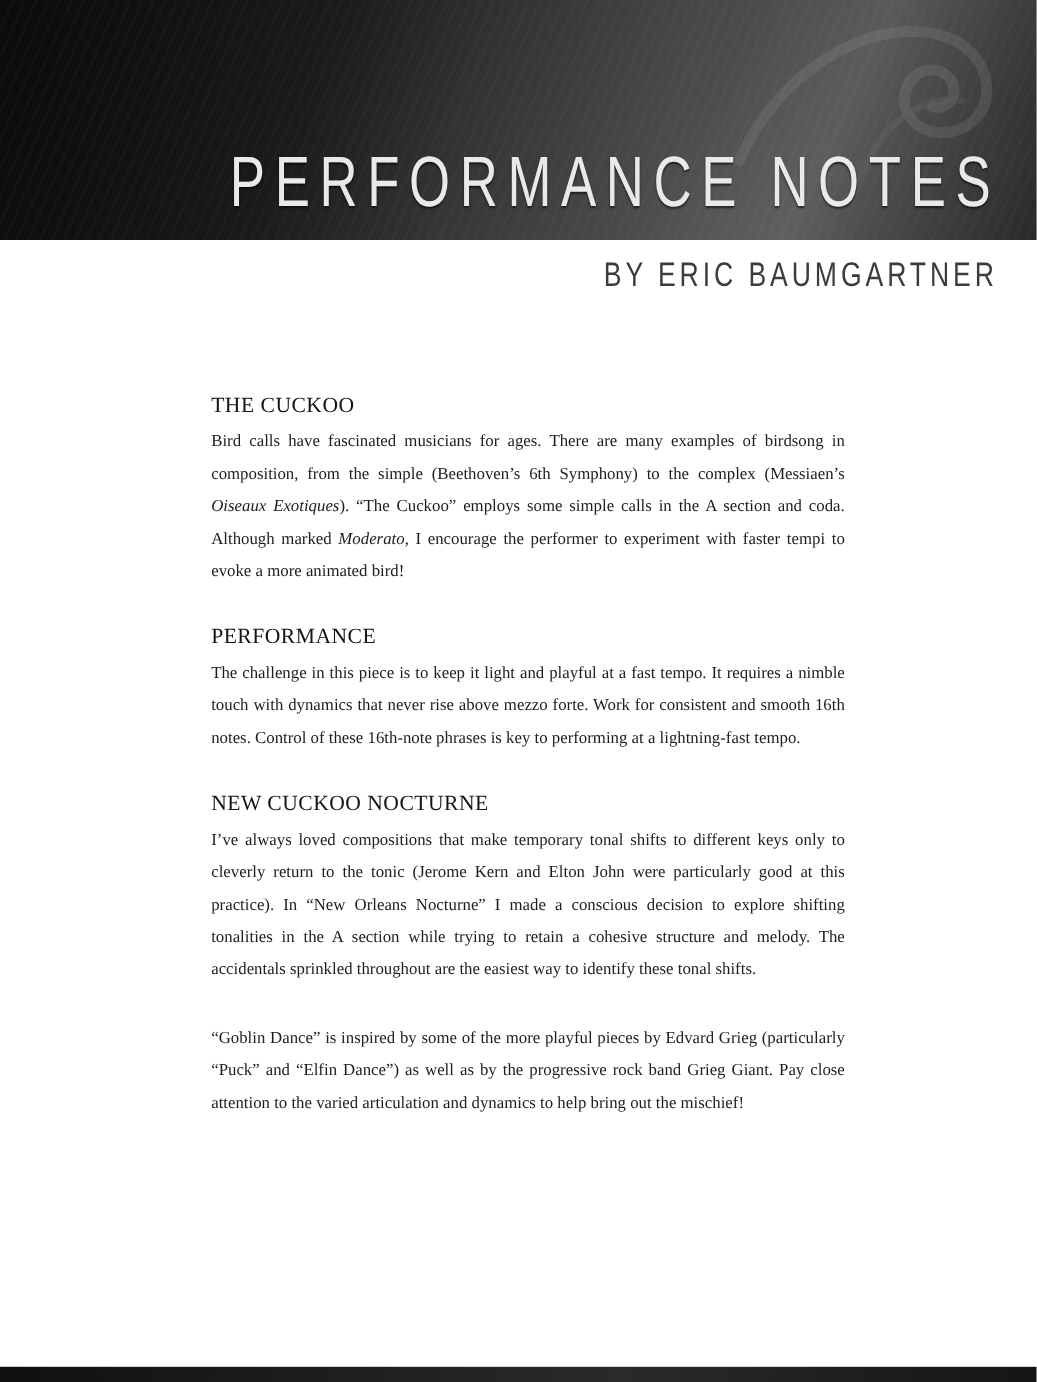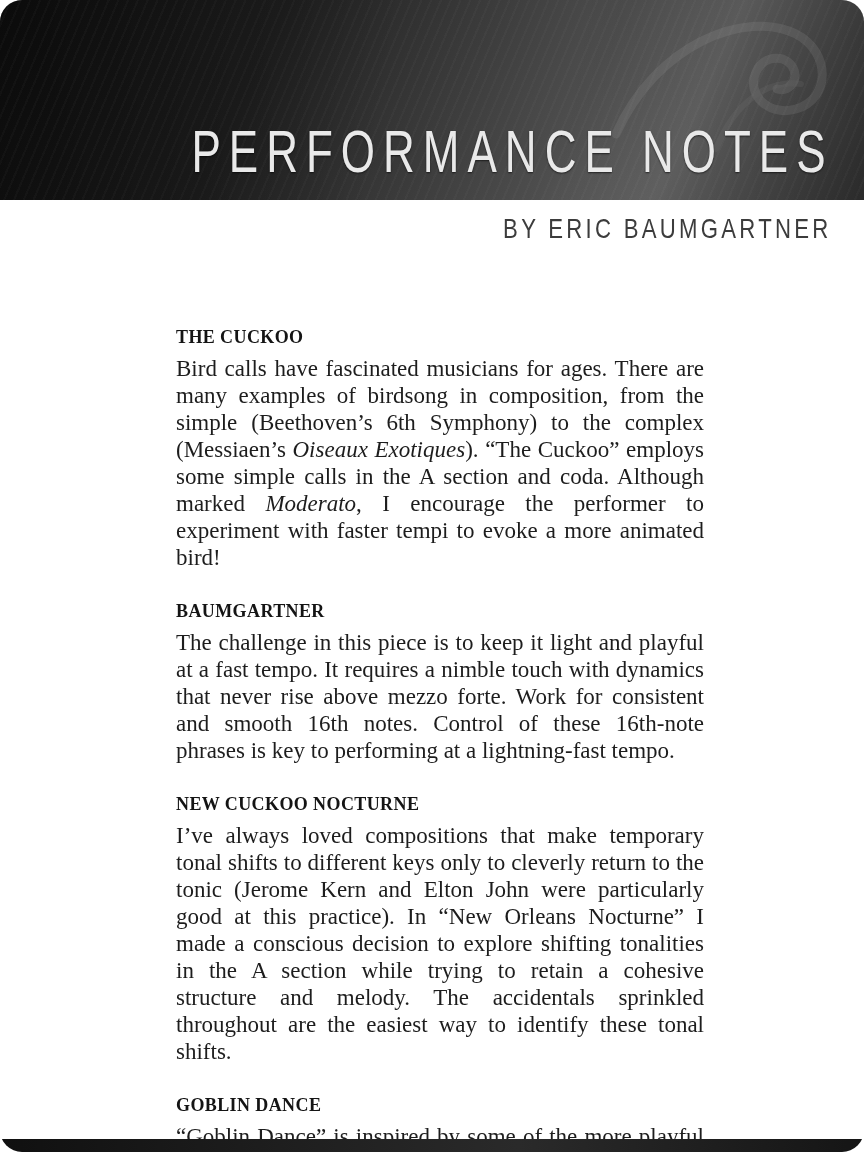--- a/index.html
+++ b/index.html
@@ -4,21 +4,20 @@
 <style>
   html, body { margin: 0; padding: 0; background: #ffffff; }
   .page {
     position: relative;
     width: 864px;
     height: 1152px;
     background: #ffffff;
     font-family: "Liberation Serif", serif;
     overflow: hidden;
     margin: 0 auto;
-    border-radius: 22px;
   }
 
   
   .banner {
     position: relative;
     width: 100%;
     height: 200px;
     background:
       repeating-linear-gradient(113deg, rgba(255,255,255,0.025) 0 2px, rgba(0,0,0,0) 2px 9px),
       linear-gradient(100deg, rgba(0,0,0,0.45) 0%, rgba(0,0,0,0) 45%),
@@ -67,27 +66,27 @@
 
   
   .content {
     padding: 82px 160px 0 176px;
     color: #1d1d1d;
   }
   .note-section { margin: 0 0 30px 0; }
   .note-section h2 {
     margin: 0 0 7px 0;
     font-size: 18px;
-    font-weight: 700;
+    font-weight: 400;
     letter-spacing: 0.4px;
     color: #141414;
   }
   .note-section p {
     margin: 0;
-    font-size: 23px;
+    font-size: 14px;
     line-height: 27px;
     text-align: justify;
     color: #1d1d1d;
   }
   .note-section p em { font-style: italic; }
 
   
   .footer-bar {
     position: absolute;
     left: 0;
@@ -115,31 +114,30 @@
   </div>
 
   <main class="content">
 
     <section class="note-section">
       <h2>THE CUCKOO</h2>
       <p><span>Bird calls have fascinated musicians for ages. There are many examples of birdsong in composition, from the simple (Beethoven’s 6th Symphony) to the complex (Messiaen’s </span><em>Oiseaux Exotiques</em><span>). “The Cuckoo” employs some simple calls in the A section and coda. Although marked </span><em>Moderato</em><span>, I encourage the performer to experiment with faster tempi to evoke a more animated bird!</span></p>
     </section>
 
     <section class="note-section">
-      <h2>BAUMGARTNER</h2>
+      <h2>PERFORMANCE</h2>
       <p><span>The challenge in this piece is to keep it light and playful at a fast tempo. It requires a nimble touch with dynamics that never rise above mezzo forte. Work for consistent and smooth 16th notes. Control of these 16th-note phrases is key to performing at a lightning-fast tempo.</span></p>
     </section>
 
     <section class="note-section">
       <h2>NEW CUCKOO NOCTURNE</h2>
       <p><span>I’ve always loved compositions that make temporary tonal shifts to different keys only to cleverly return to the tonic (Jerome Kern and Elton John were particularly good at this practice). In “New Orleans Nocturne” I made a conscious decision to explore shifting tonalities in the A section while trying to retain a cohesive structure and melody. The accidentals sprinkled throughout are the easiest way to identify these tonal shifts.</span></p>
     </section>
 
     <section class="note-section">
-      <h2>GOBLIN DANCE</h2>
       <p><span>“Goblin Dance” is inspired by some of the more playful pieces by Edvard Grieg (particularly “Puck” and “Elfin Dance”) as well as by the progressive rock band Grieg Giant. Pay close attention to the varied articulation and dynamics to help bring out the mischief!</span></p>
     </section>
 
   </main>
 
   <footer class="footer-bar"></footer>
 
 </div>
 
 </body></html>

